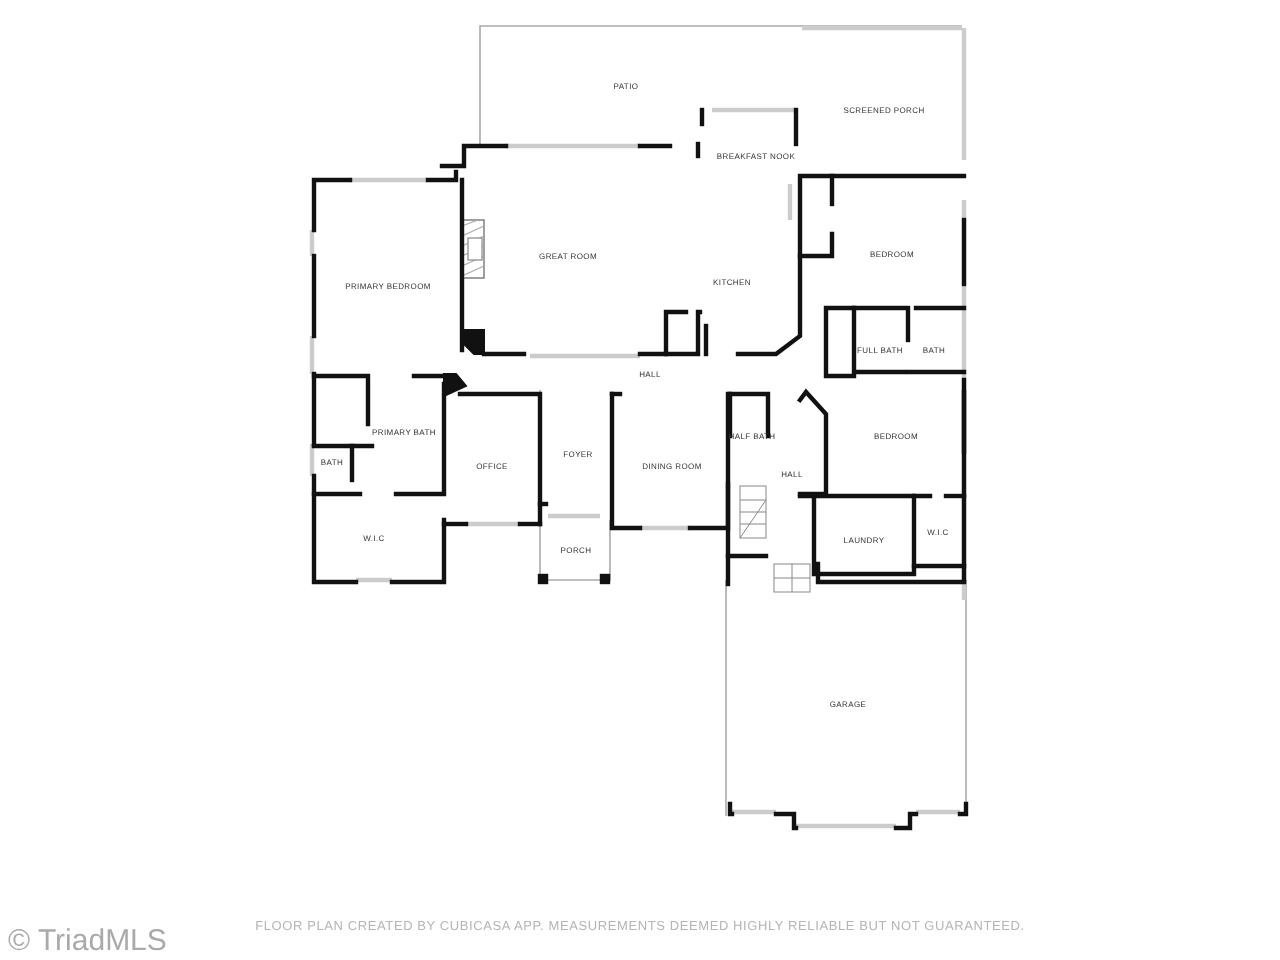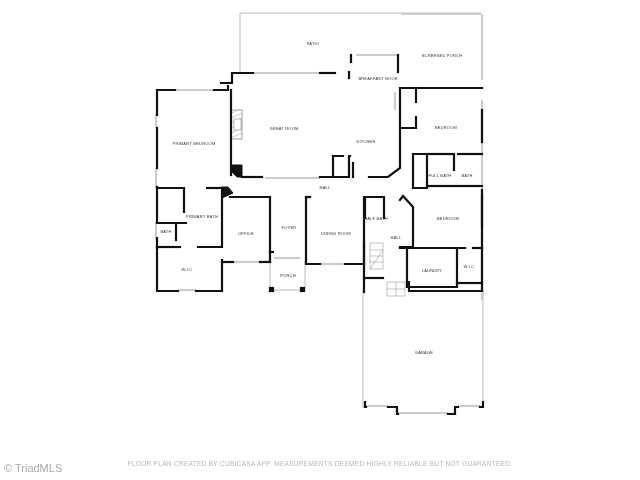--- a/index.html
+++ b/index.html
@@ -1,20 +1,20 @@
 <!DOCTYPE html>
 <html><head>
   <meta charset="utf-8">
   <style>
     html, body { margin: 0; padding: 0; background: #ffffff; }
     body { width: 640px; height: 480px; position: relative; overflow: hidden; font-family: "Liberation Sans", sans-serif; }
     #plan { position: absolute; left: 0; top: 0; }
     .room-label { position: absolute; font-size: 4px; color: #333333; letter-spacing: 0.2px; text-transform: uppercase; white-space: nowrap; transform: translate(-50%, -50%); }
     .footer-note { position: absolute; left: 0; width: 640px; top: 460px; text-align: center; font-size: 6.5px; color: #b5b5b5; letter-spacing: 0.3px; }
-    .copyright { position: absolute; left: 4px; top: 462px; font-size: 11px; color: #aaaaaa; }
+    .copyright { position: absolute; left: 4px; top: 462px; font-size: 15px; color: #aaaaaa; }
   </style>
 </head>
 <body>
 
 <svg id="plan" width="640" height="480" viewBox="0 0 640 480">
   <g fill="none" stroke="#aaaaaa" stroke-width="0.8">
 
     <polyline points="240,72 240,13 400,13"></polyline>
 
     <line x1="400" y1="13" x2="481" y2="13"></line>

